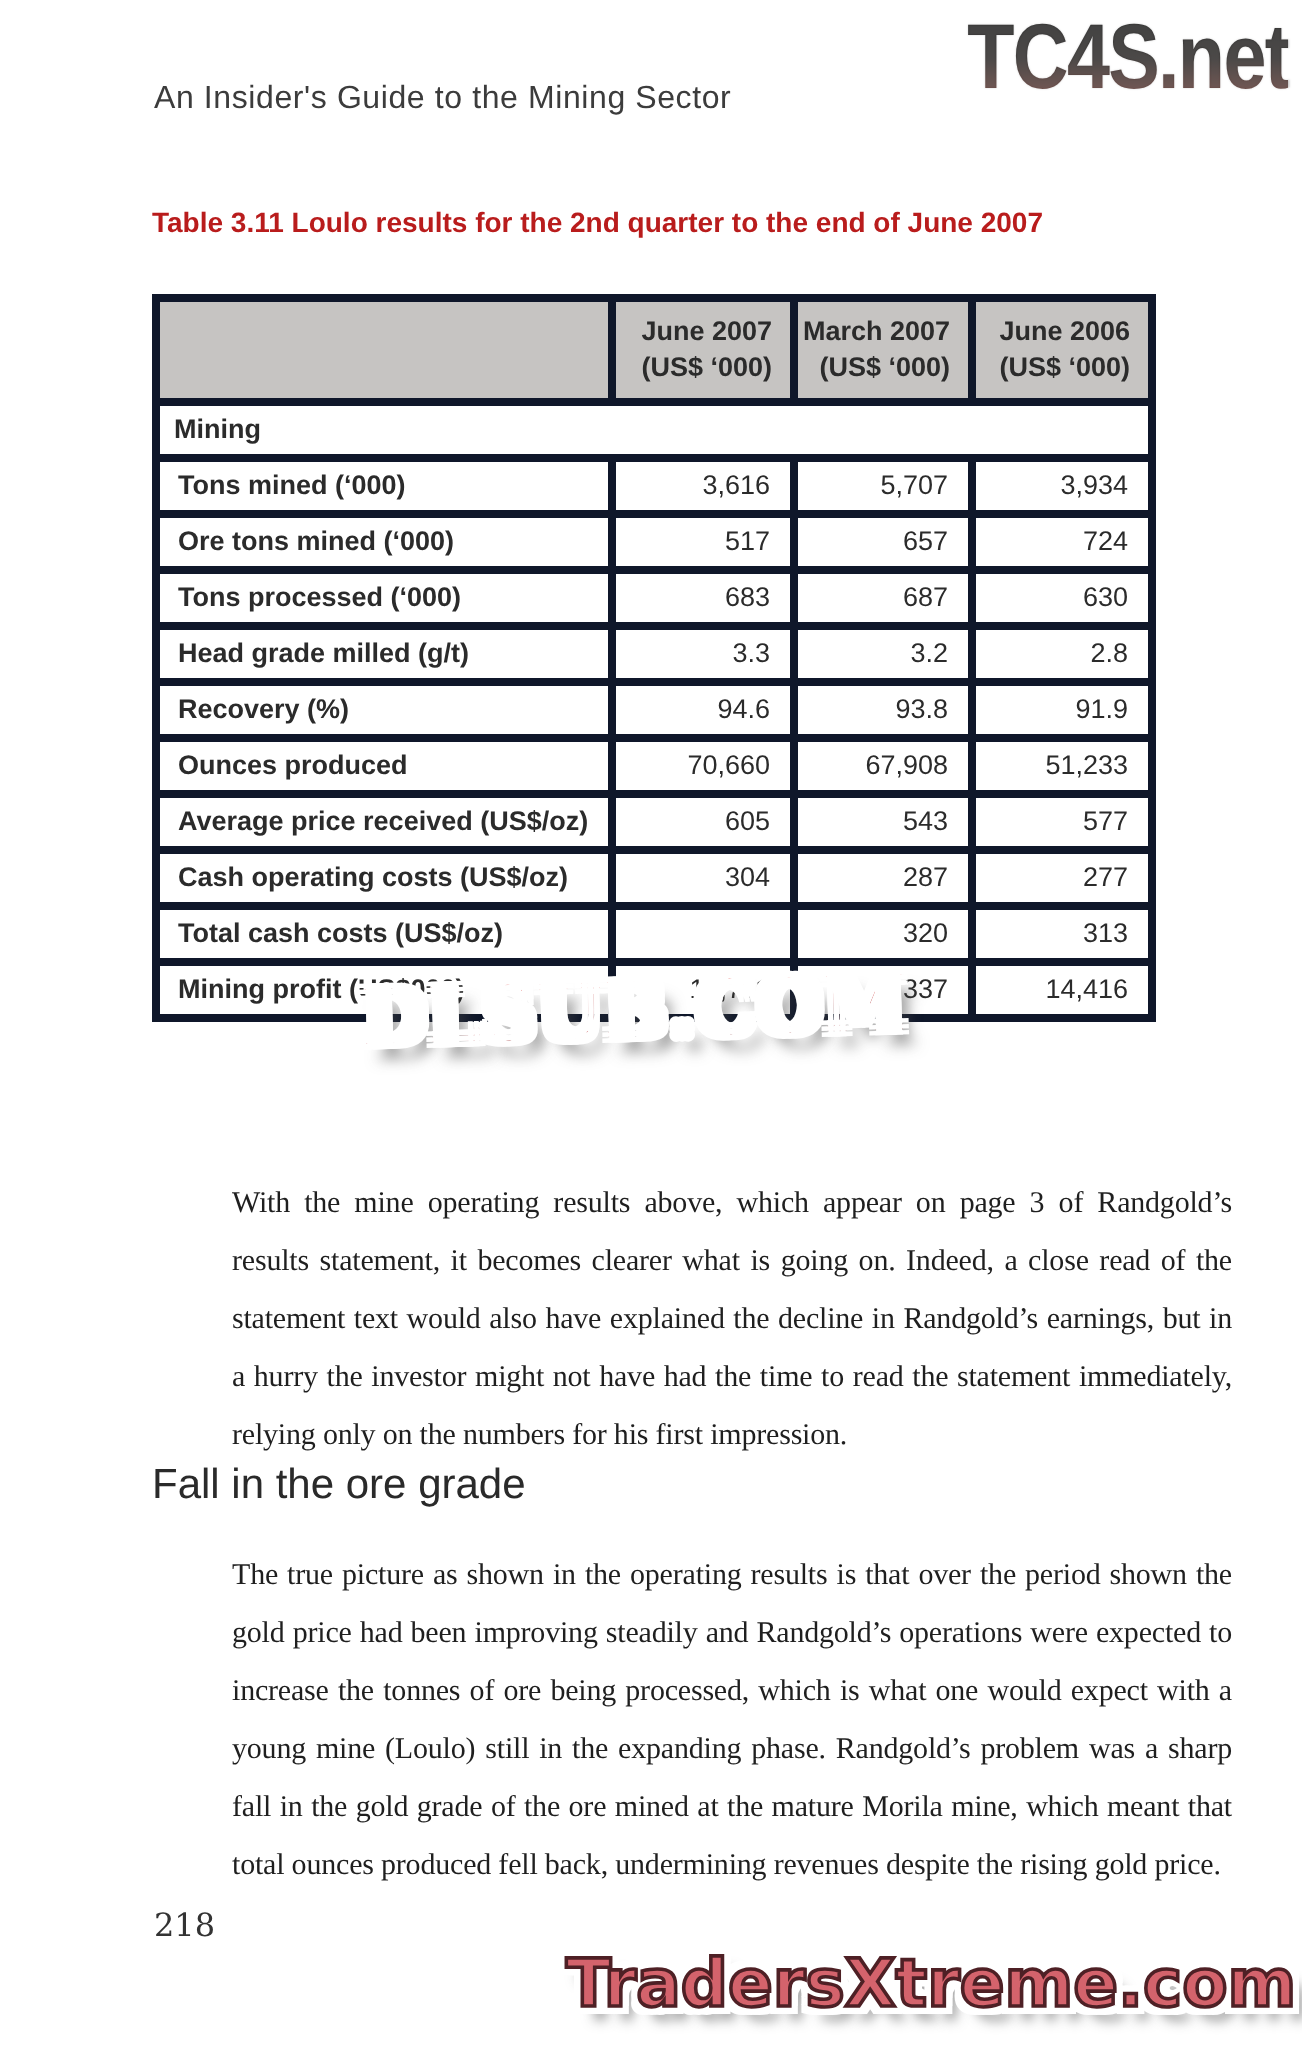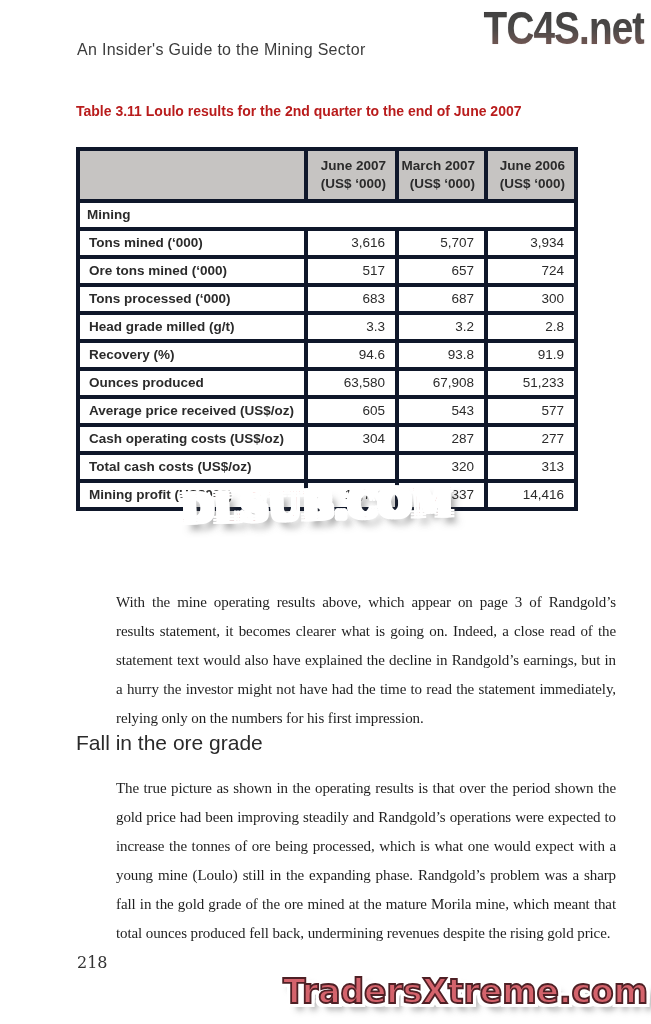--- a/index.html
+++ b/index.html
@@ -168,37 +168,37 @@
         <tr>
           <td class="rowlabel">Ore tons mined (‘000)</td>
           <td class="val">517</td>
           <td class="val">657</td>
           <td class="val">724</td>
         </tr>
         <tr>
           <td class="rowlabel">Tons processed (‘000)</td>
           <td class="val">683</td>
           <td class="val">687</td>
-          <td class="val">300</td>
+          <td class="val">630</td>
         </tr>
         <tr>
           <td class="rowlabel">Head grade milled (g/t)</td>
           <td class="val">3.3</td>
           <td class="val">3.2</td>
           <td class="val">2.8</td>
         </tr>
         <tr>
           <td class="rowlabel">Recovery (%)</td>
           <td class="val">94.6</td>
           <td class="val">93.8</td>
           <td class="val">91.9</td>
         </tr>
         <tr>
           <td class="rowlabel">Ounces produced</td>
-          <td class="val">63,580</td>
+          <td class="val">70,660</td>
           <td class="val">67,908</td>
           <td class="val">51,233</td>
         </tr>
         <tr>
           <td class="rowlabel">Average price received (US$/oz)</td>
           <td class="val">605</td>
           <td class="val">543</td>
           <td class="val">577</td>
         </tr>
         <tr>

